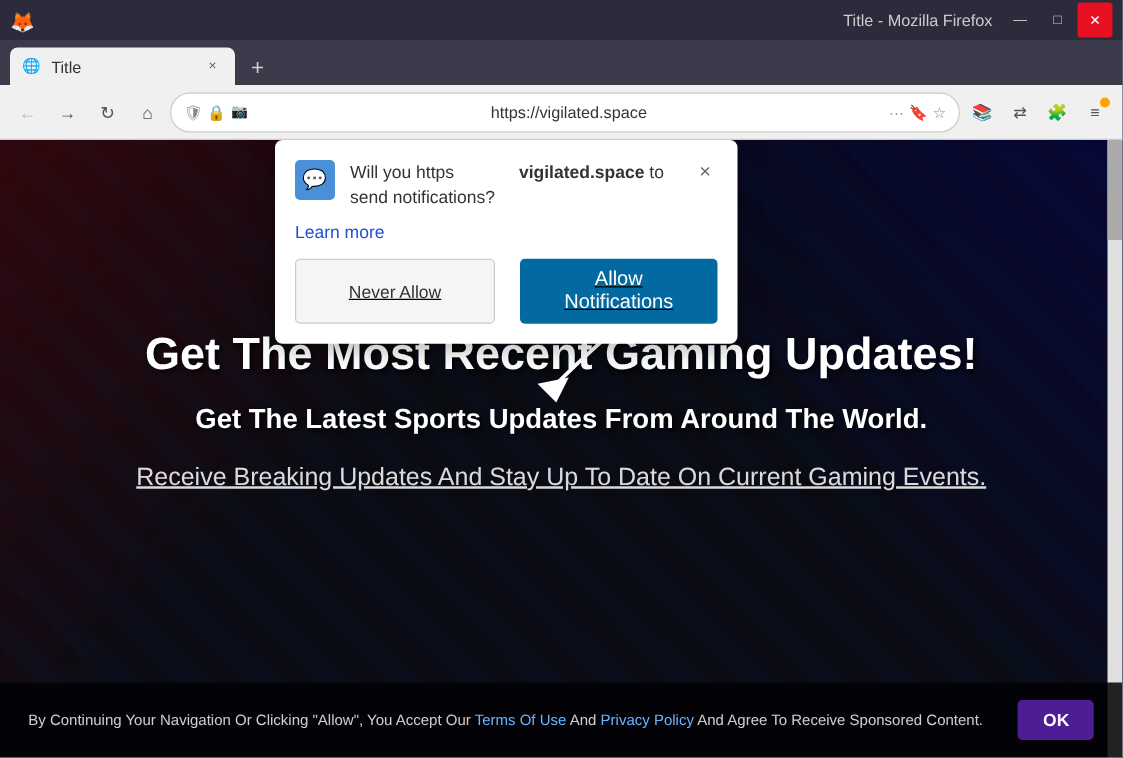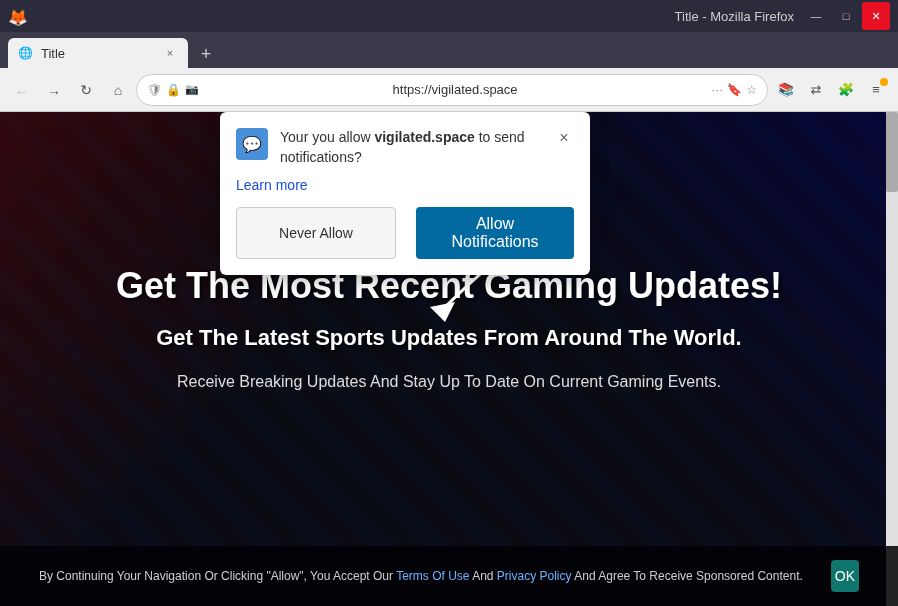--- a/index.html
+++ b/index.html
@@ -165,23 +165,24 @@
       font-weight: bold;
       text-shadow: 2px 2px 4px rgba(0,0,0,0.8);
       padding: 0 60px;
       line-height: 1.4;
     }
     .page-text-desc {
       position: relative;
       z-index: 1;
       text-align: right;
       color: rgba(255,255,255,0.85);
-      font-size: 16px;
+      font-size: 20px;
       padding: 0 80px;
       line-height: 1.5;
+      text-decoration: underline;
     }
 
     
     .arrow-overlay {
       position: absolute;
       top: 100px;
       left: 380px;
       z-index: 5;
       pointer-events: none;
     }
@@ -199,28 +200,29 @@
       padding: 0 20px;
       z-index: 3;
     }
     .bottom-text {
       color: rgba(255,255,255,0.8);
       font-size: 12px;
       text-align: center;
     }
     .bottom-link { color: #6ab4ff; }
     .ok-btn {
-      background: #0f766e;
+      background: #4c1d95;
       color: white;
       border: none;
-      padding: 8px 4px;
+      padding: 8px 20px;
       border-radius: 4px;
       font-size: 14px;
       cursor: pointer;
       flex-shrink: 0;
+      font-weight: bold;
     }
 
     
     .scrollbar {
       position: absolute;
       right: 0; top: 0; bottom: 0;
       width: 12px;
       background: #e0e0e0;
       z-index: 2;
     }
@@ -257,37 +259,38 @@
       border-radius: 4px;
       display: flex; align-items: center; justify-content: center;
       color: white; font-size: 16px; flex-shrink: 0;
     }
     .popup-message {
       flex: 1;
       font-size: 14px;
       color: #333;
       line-height: 1.4;
     }
-    .popup-message strong { font-weight: bold; }
+    .popup-message strong { font-weight: bold; margin-left: 48px; }
     .popup-close {
       width: 20px; height: 20px;
       display: flex; align-items: center; justify-content: center;
       font-size: 16px; color: #666; cursor: pointer; flex-shrink: 0;
     }
     .popup-learn-more {
       color: #1d4ed8;
       font-size: 14px;
       text-decoration: none;
       cursor: pointer;
       margin-bottom: 14px;
       display: block;
     }
     .popup-buttons {
       display: flex;
       gap: 20px;
+      text-decoration: underline;
     }
     .btn-never-allow {
       flex: 1;
       padding: 8px 16px;
       border: 1px solid #ccc;
       background: #f5f5f5;
       border-radius: 4px;
       font-size: 14px;
       cursor: pointer;
       color: #333;
@@ -386,21 +389,21 @@
     </div>
 
     <div class="scrollbar">
       <div class="scrollbar-thumb"></div>
     </div>
 
     <div class="notification-popup">
       <div class="popup-header">
         <div class="popup-icon">💬</div>
         <div class="popup-message">
-          <span>Your you allow </span><strong>vigilated.space</strong><span> to send notifications?</span>
+          <span>Will you https </span><strong>vigilated.space</strong><span> to send notifications?</span>
         </div>
         <div class="popup-close">×</div>
       </div>
       <a class="popup-learn-more">Learn more</a>
       <div class="popup-buttons">
         <button class="btn-never-allow">Never Allow</button>
         <button class="btn-allow-notifications">Allow Notifications</button>
       </div>
     </div>
 

